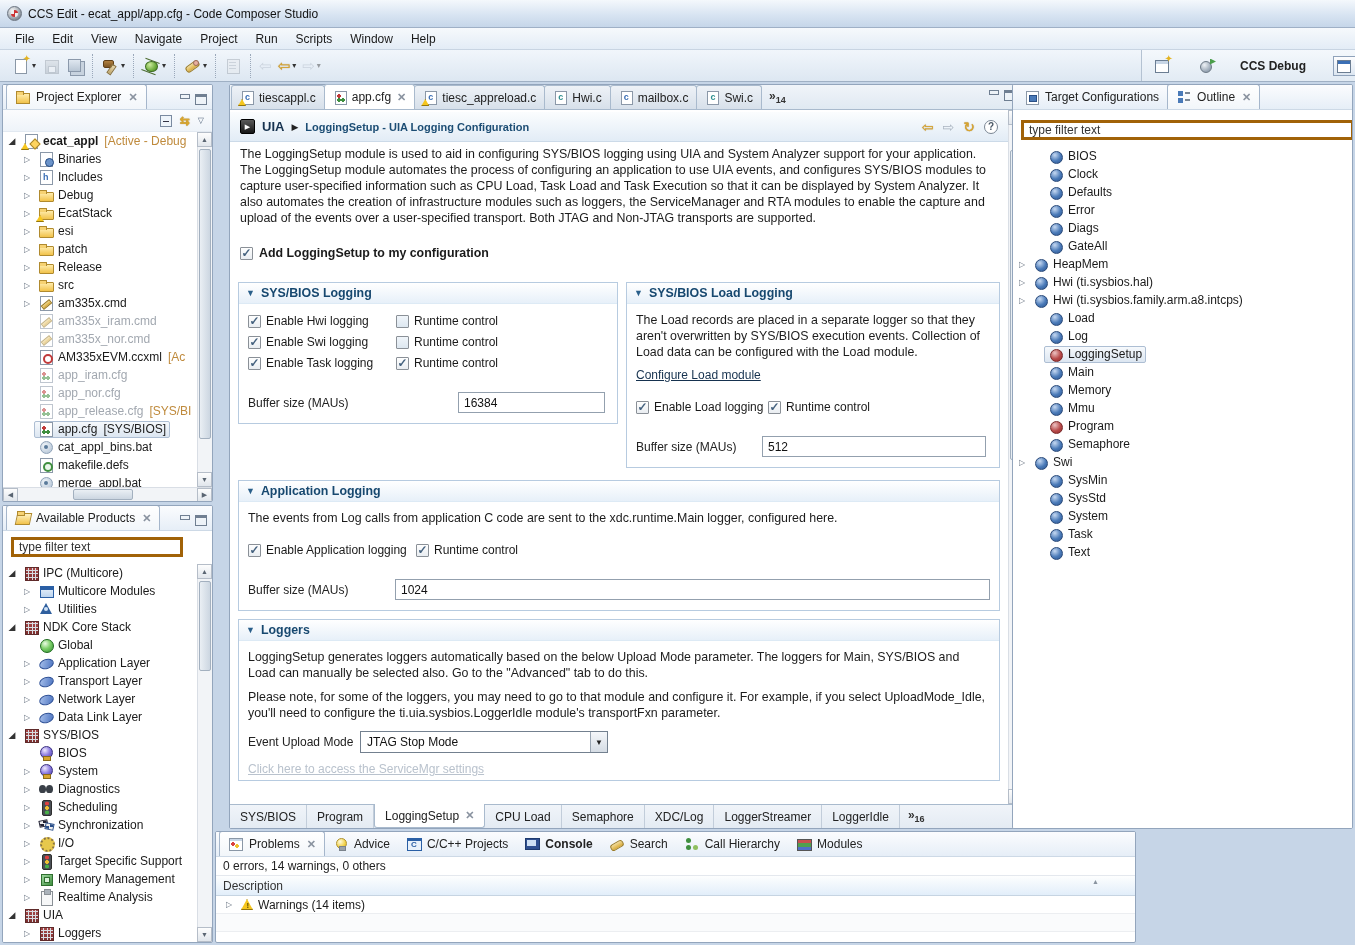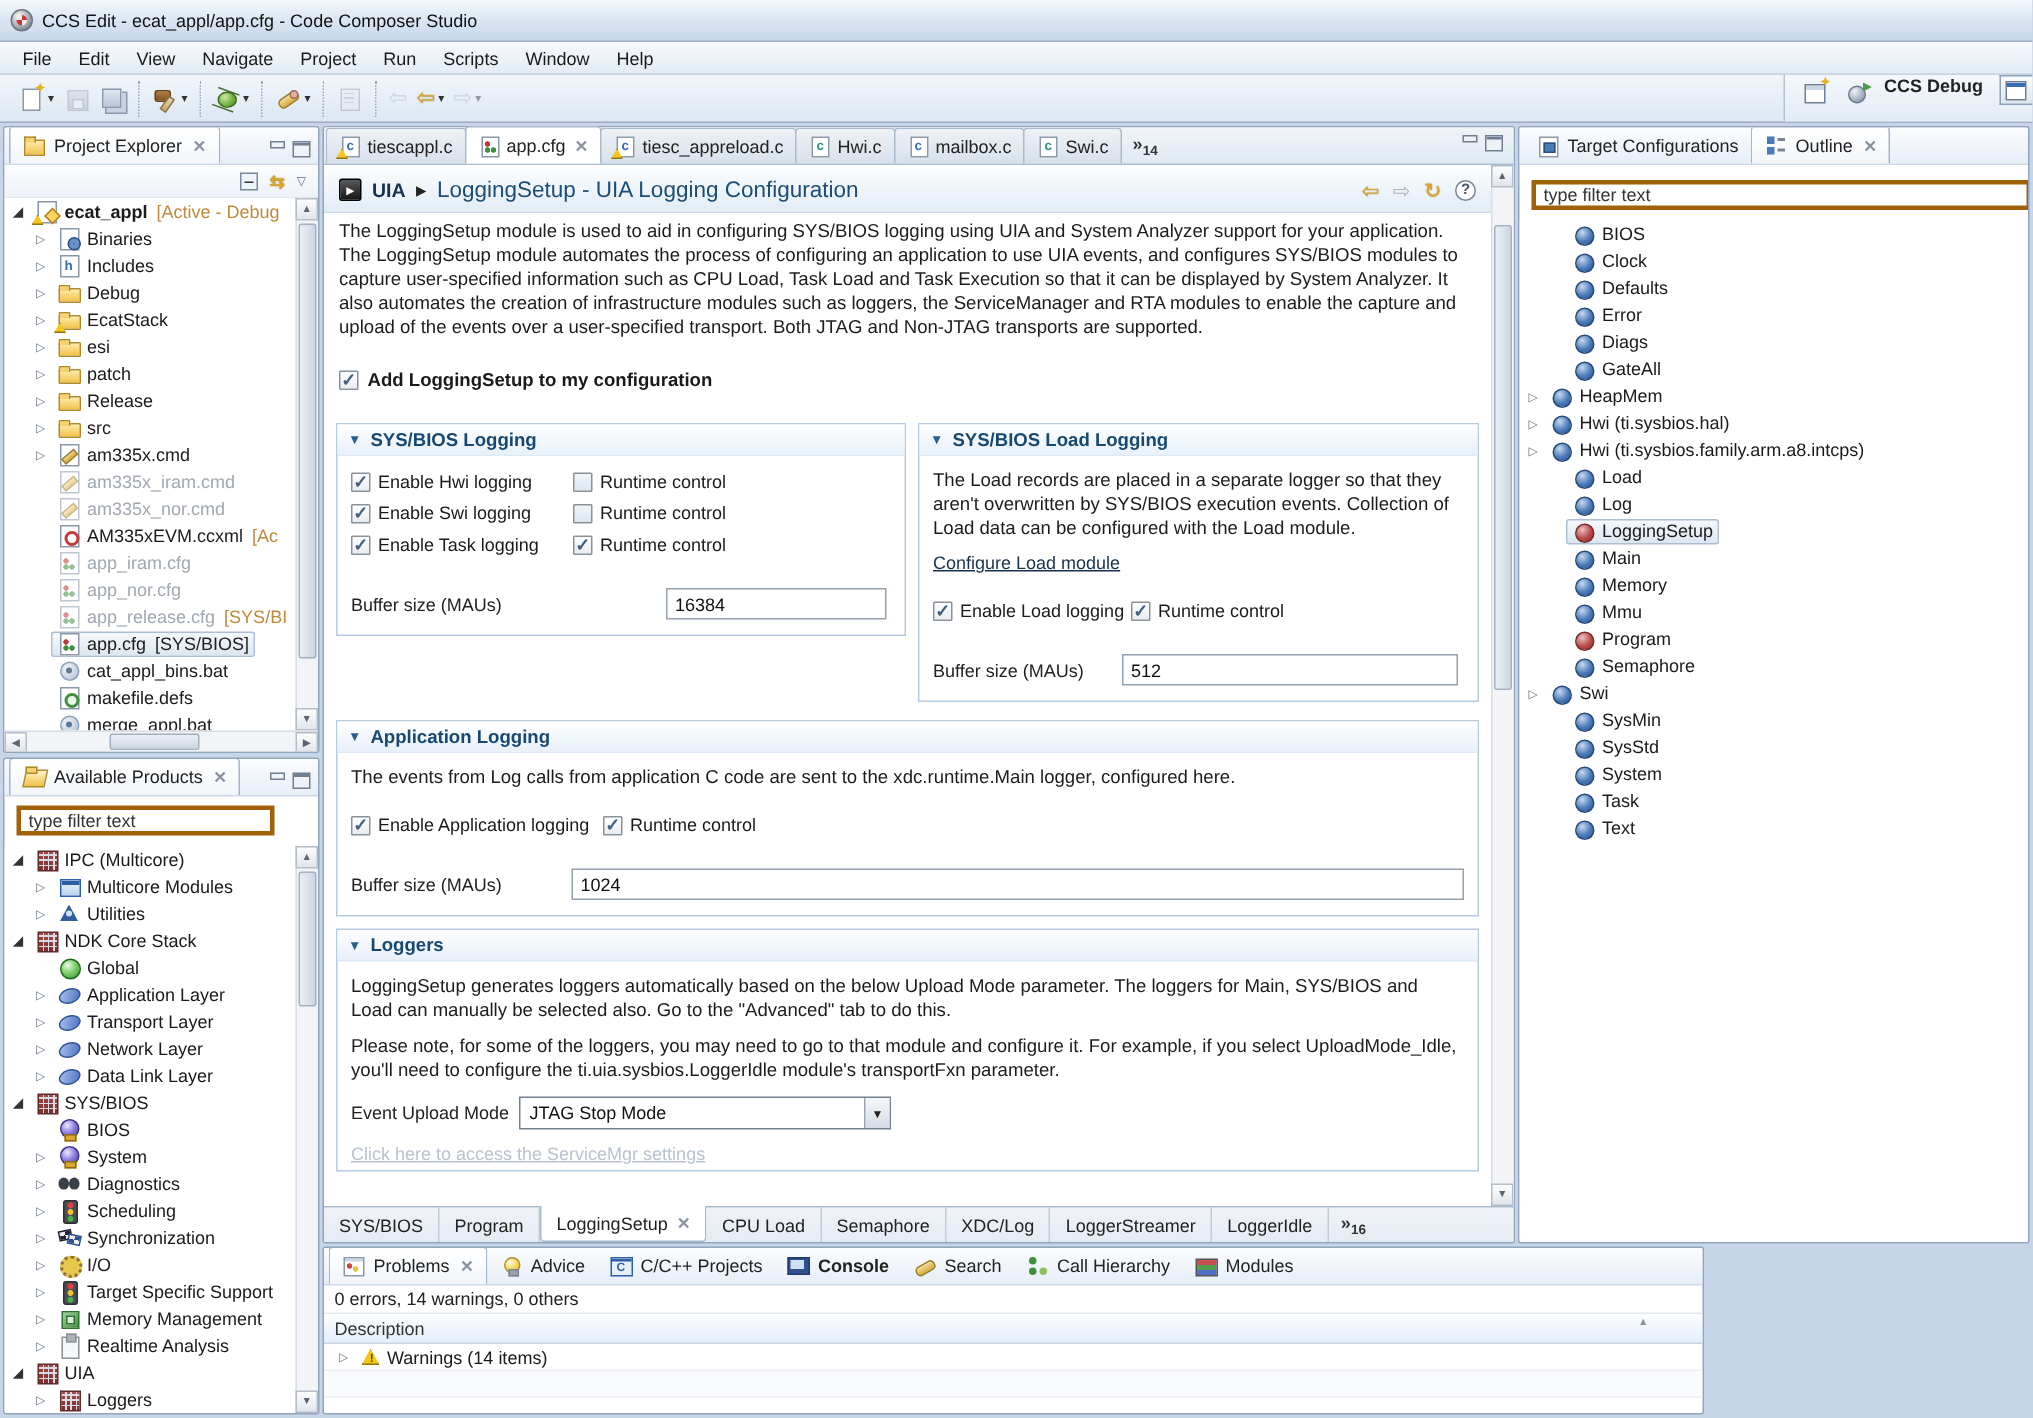--- a/index.html
+++ b/index.html
@@ -30,21 +30,21 @@
   .ti-hammer::after{content:"";position:absolute;left:8px;top:7px;width:3px;height:9px;background:linear-gradient(#e8d8b0,#c2a868);border:1px solid #8a7340;transform:rotate(35deg)}
   .ti-bug::before{content:"";position:absolute;left:3px;top:4px;width:11px;height:9px;background:radial-gradient(circle at 35% 30%,#cdeB9e,#6fae3f 60%,#4a8424);border:1px solid #3c6b1e;border-radius:50%}
   .ti-bug::after{content:"";position:absolute;left:1px;top:3px;width:15px;height:11px;border-top:1px solid #4a6b2e;border-bottom:1px solid #4a6b2e;transform:rotate(20deg)}
   .ti-probe::before{content:"";position:absolute;left:2px;top:6px;width:13px;height:5px;background:linear-gradient(#f2dc9a,#d9ab3a);border:1px solid #9a7a24;border-radius:3px;transform:rotate(-35deg)}
   .ti-probe::after{content:"";position:absolute;right:2px;top:3px;width:4px;height:4px;background:#e8b0a0;border:1px solid #9a6a5a;border-radius:50%}
   .ti-doc::before{content:"";position:absolute;left:3px;top:2px;width:11px;height:13px;background:#e9ebee;border:1px solid #9aa2ab}
   .ti-doc::after{content:"";position:absolute;left:5px;top:5px;width:7px;height:7px;background:repeating-linear-gradient(#aab2bb 0 1px,transparent 1px 3px)}
   .ar{font-size:15px;line-height:18px}
   .ar-gold{color:#dca62e;text-shadow:0 0 1px #9a731a}
   .ar-gray{color:#aab4c0}
-  .toolbar-right{margin-left:auto;height:100%;display:flex;gap:5px;padding:0 0 0 8px;border-left:1px solid #b4c2d2;background:linear-gradient(#f4f8fc,#e2ebf4)}
+  .toolbar-right{margin-left:auto;height:100%;display:flex;align-items:center;gap:21px;padding:0 0 0 8px;border-left:1px solid #b4c2d2;background:linear-gradient(#f4f8fc,#e2ebf4)}
   .ti-persp::before{content:"";position:absolute;left:2px;top:3px;width:12px;height:11px;background:#fff;border:1px solid #6b7d92;box-shadow:inset 0 3px 0 #c8d6e6}
   .ti-persp::after{content:"✦";position:absolute;right:-2px;top:-4px;color:#e3b320;font-size:10px}
   .ti-ccsd::before{content:"";position:absolute;left:2px;top:4px;width:10px;height:10px;background:radial-gradient(circle at 35% 30%,#eef2f6,#97a5b4 70%);border:1px solid #6b7885;border-radius:50%}
   .ti-ccsd::after{content:"";position:absolute;right:0;top:2px;width:6px;height:6px;background:#4a9e4a;clip-path:polygon(0 0,100% 50%,0 100%)}
   .persp-label{font-weight:bold;color:#222;padding-right:4px}
   .ti-edge{width:22px;height:20px;border:1px solid #8fa2ba;border-right:none;background:linear-gradient(#fdfdfe,#dce6f1);position:relative;margin-left:2px}
   .ti-edge::before{content:"";position:absolute;left:3px;top:3px;width:12px;height:11px;background:#fff;border:1px solid #6b7d92;box-shadow:inset 0 3px 0 #3b6fb5}
 
   
   .workbench{position:absolute;left:0;top:82px;width:1138px;height:863px;background:#c6d5e7}
@@ -128,38 +128,38 @@
   .sb-h{position:absolute;height:14px;background:#f2f4f7;border-top:1px solid #d9dee5}
   .sb-btn{position:absolute;width:15px;height:15px;background:linear-gradient(#fdfdfd,#e1e6ec);border:1px solid #b5bdc8;color:#5a6572;font-size:7px;display:flex;align-items:center;justify-content:center}
   .sb-btn.h{width:15px;height:14px}
   .sb-thumb{position:absolute;background:linear-gradient(90deg,#eaeff4,#ccd6e1);border:1px solid #a3b0bf;border-radius:2px}
   .sb-thumb.h{background:linear-gradient(#eaeff4,#ccd6e1)}
 
   
   .filter{display:block;height:20px;border:3px solid #a16207;background:#fff;font:12px "Liberation Sans",sans-serif;color:#333;padding:0 5px;outline:none}
 
   
-  .editor{position:absolute;left:215px;top:2px;width:795px;height:745px;background:#fff;border:1px solid #93a5bc;border-radius:2px}
+  .editor{position:absolute;left:229px;top:2px;width:795px;height:745px;background:#fff;border:1px solid #93a5bc;border-radius:2px}
   .etabs{position:absolute;left:0;top:0;right:0;height:25px;background:linear-gradient(#f0f4f9,#e0e9f2);border-bottom:1px solid #a9bacd;display:flex;align-items:flex-end;padding-left:1px}
   .etab{height:24px;display:flex;align-items:center;gap:4px;padding:0 8px;border:1px solid #a9bacd;border-bottom:none;border-radius:3px 3px 0 0;background:linear-gradient(#eef2f7,#d7e0ea);margin-right:-1px;color:#222;white-space:nowrap}
   .etab.active{background:#fff;height:25px}
   .ovf{font-weight:bold;color:#333;padding:0 8px;align-self:center}
   .ovf sub{font-size:9px}
   .ebody{position:absolute;left:0;top:25px;right:0;bottom:24px;background:#fff;overflow:hidden}
   .btabs{position:absolute;left:0;bottom:0;right:0;height:24px;background:linear-gradient(#f0f4f9,#e4ebf3);border-top:1px solid #a9bacd;display:flex;align-items:flex-start}
   .btab{height:23px;display:flex;align-items:center;gap:4px;padding:0 10px;border-right:1px solid #c2cdda;color:#222;white-space:nowrap}
   .btab.active{background:#fff;border:1px solid #a9bacd;border-top:none;border-radius:0 0 3px 3px;margin-top:-1px;height:24px}
 
   
   .form{position:absolute;left:0;top:0;right:15px;bottom:0;overflow:hidden;padding:0 8px}
   .bc{height:30px;display:flex;align-items:center;gap:7px;margin:2px -8px 0;padding:0 10px;background:linear-gradient(#fbfdfe,#e2ecf6);border-bottom:1px solid #ccdae8}
   .bc-play{width:15px;height:15px;background:linear-gradient(#5a5a5a,#161616);border:1px solid #000;border-radius:2px;color:#fff;font-size:7px;display:flex;align-items:center;justify-content:center}
   .bc-root{font-weight:bold;color:#16324f;font-size:13px}
   .bc-sep{color:#222;font-size:9px}
-  .bc-title{font-weight:normal;color:#1c4d74;font-size:15px}
+  .bc-title{font-weight:bold;color:#1c4d74;font-size:11px}
   .bc-icons{margin-left:auto;display:flex;align-items:center;gap:9px;font-size:14px}
   .helpc{width:14px;height:14px;border:1px solid #7a8694;border-radius:50%;color:#4a5866;font-size:10px;font-weight:bold;display:flex;align-items:center;justify-content:center;background:#fff}
   .page-tabs{height:24px;display:flex;align-items:center;gap:16px;padding:2px 2px 0}
   .plink{text-decoration:underline;color:#16324f}
   .plink.disabled{color:#b2bac4}
   .intro{margin:4px 2px 0;line-height:16px;color:#1c1c1c;font-size:12.4px}
   .addrow{display:flex;align-items:center;gap:6px;margin:20px 2px 0;font-weight:bold;font-size:12.4px}
   .cb{width:13px;height:13px;flex:0 0 13px;border:1px solid #8a9097;border-radius:1px;background:linear-gradient(#fefefe,#e9edf1);display:inline-flex;align-items:center;justify-content:center}
   .cb.checked::before{content:"✓";color:#44617e;font-size:12px;font-weight:bold;line-height:11px}
   .cb.off{background:linear-gradient(#f0f5fa,#dde7f0)}

